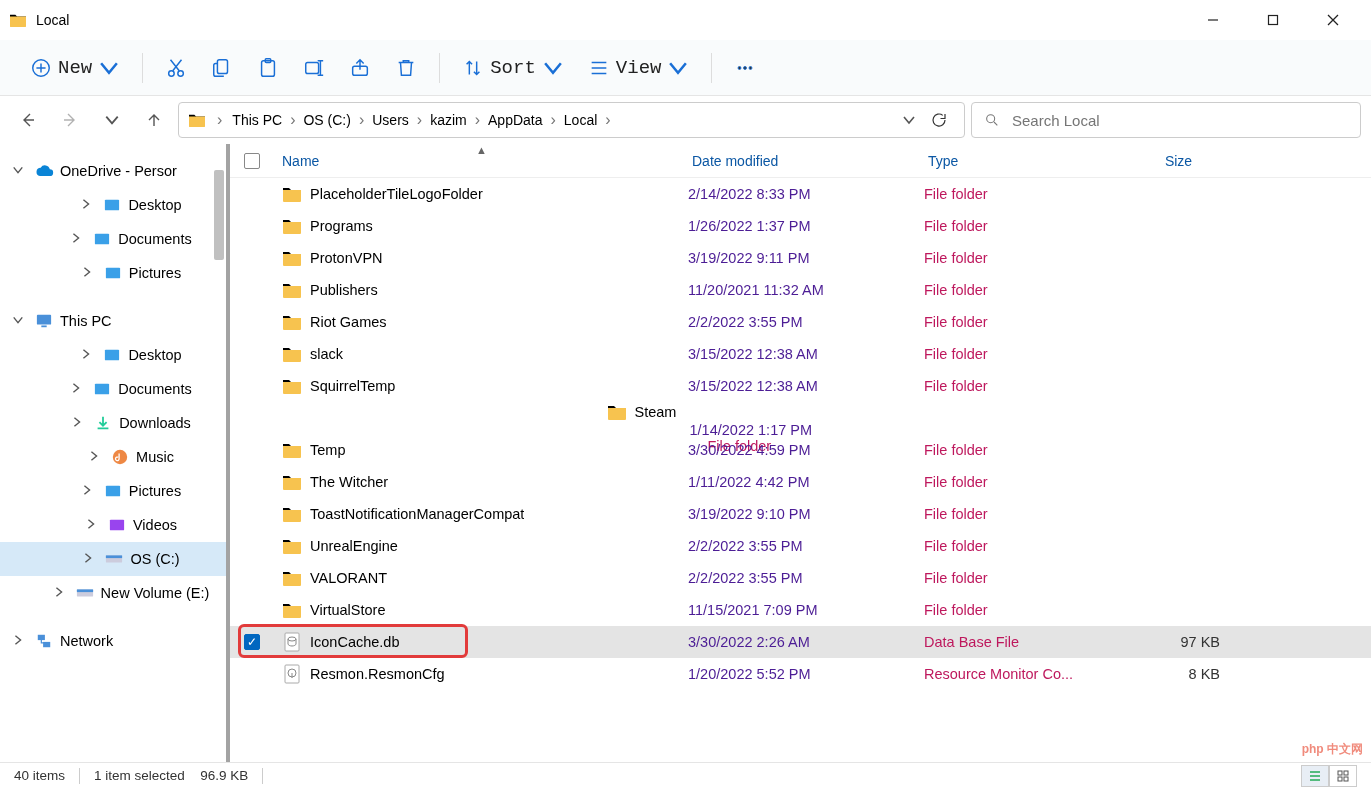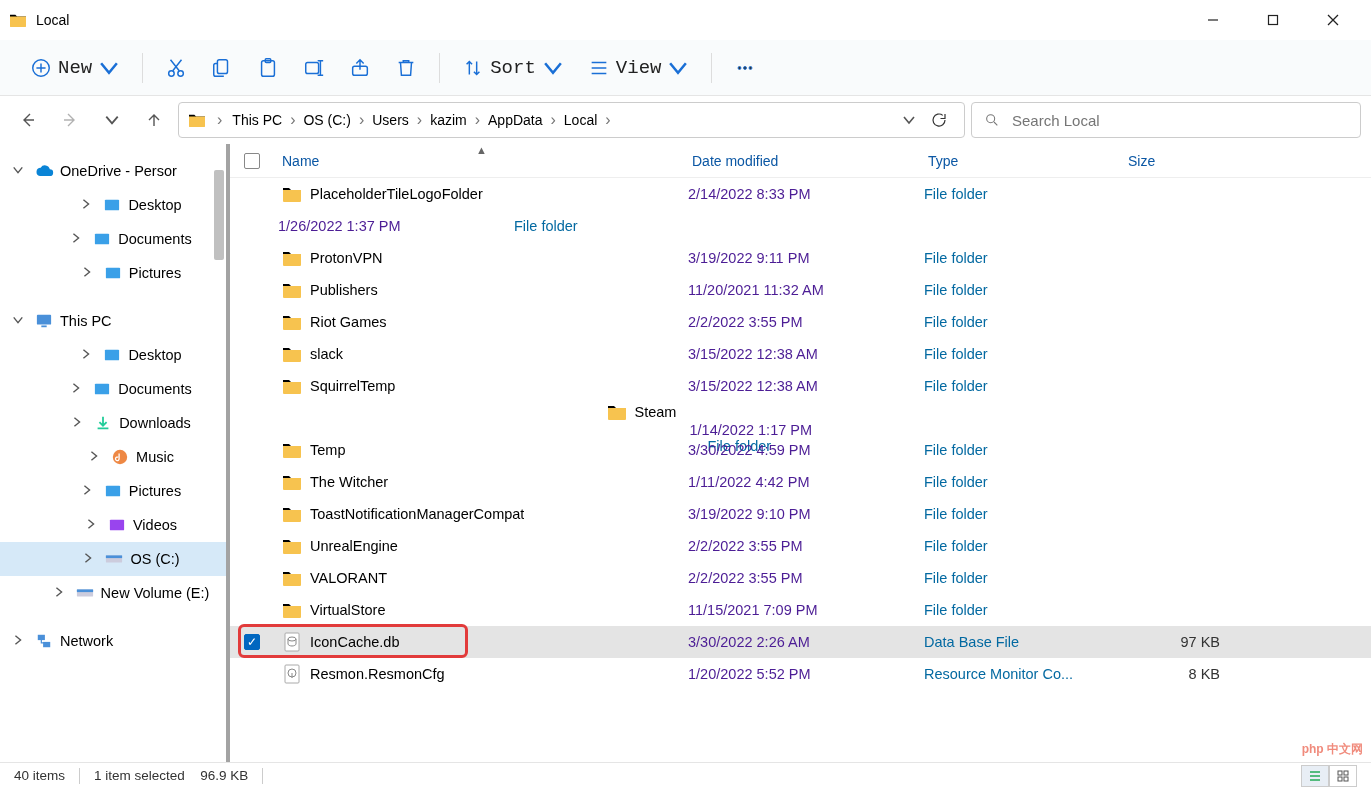--- a/index.html
+++ b/index.html
@@ -46,31 +46,31 @@
   .side-item .icon { width: 20px; display:flex; align-items:center; justify-content:center; }
   .side-scroll { position:absolute; top:26px; right:2px; width:10px; height:90px; background:#c0c0c0; border-radius:2px; }
   
   
   .filepane { flex: 1; display: flex; flex-direction: column; overflow: hidden; }
   .headers { display: flex; height: 34px; align-items: center; border-bottom: 1px solid #eee; font-size: 14px; color: #0b57a4; padding-left: 14px; position:relative; }
   .headers .col-check { width: 34px; }
   .headers .col-name { width: 410px; padding-left:4px; }
   .headers .col-date { width: 236px; }
   .headers .col-type { width: 200px; }
-  .headers .col-size { width: 110px; text-align:left; }
+  .headers .col-size { width: 110px; text-align:center; }
   .headers .hdr { padding: 6px 4px; border-right: 1px solid transparent; cursor:pointer; }
   .headers .sort-ind { position:absolute; left:246px; top:-0px; color:#666; font-size:11px; }
   
   .filerows { flex:1; overflow-y:auto; }
   .row { display: flex; height: 32px; align-items: center; font-size: 14.5px; padding-left: 14px; cursor:pointer; }
   .row.selected { background: #e4e4e4; }
   .row .col-check { width: 34px; display:flex; align-items:center; }
   .row .col-name { width: 410px; display: flex; align-items: center; gap: 8px; padding-left:4px; }
   .row .col-date { width: 236px; color:#4c1d95; }
-  .row .col-type { width: 200px; color:#0369a1; }
+  .row .col-type { width: 200px; color:#be185d; }
   .row .col-size { width: 110px; text-align: right; padding-right: 14px; color:#333; }
   .row .fname { white-space: nowrap; overflow: hidden; text-overflow: ellipsis; }
   .row .ficon { width: 20px; height: 20px; display:flex; align-items:center; justify-content:center; }
   .highlight-box { position:absolute; border: 3px solid #e23b3b; border-radius: 6px; pointer-events:none; }
   
   .checkbox { width:16px; height:16px; border:1px solid #888; border-radius:2px; display:flex; align-items:center; justify-content:center; }
   .checkbox.checked { background:#0067c0; border-color:#0067c0; }
   .checkbox.checked::after { content:"✓"; color:#fff; font-size:12px; line-height:1; }
   
   
@@ -449,20 +449,28 @@
               </svg>
             </span>
             <span class="fname">PlaceholderTileLogoFolder</span>
           </div>
     <div class="col-date">2/14/2022 8:33 PM</div>
     <div class="col-type">File folder</div>
     <div class="col-size"></div>
         </div>
         <div class="row" style="position: relative;">
     <div class="col-check"></div>
+    <div class="col-name">
+            <span class="ficon">
+              <svg width="20" height="18" viewBox="0 0 20 18">
+                <use href="#folder-icon"></use>
+              </svg>
+            </span>
+            <span class="fname">Programs</span>
+          </div>
     <div class="col-date">1/26/2022 1:37 PM</div>
     <div class="col-type">File folder</div>
     <div class="col-size"></div>
         </div>
         <div class="row" style="position: relative;">
     <div class="col-check"></div>
     <div class="col-name">
             <span class="ficon">
               <svg width="20" height="18" viewBox="0 0 20 18">
                 <use href="#folder-icon"></use>

